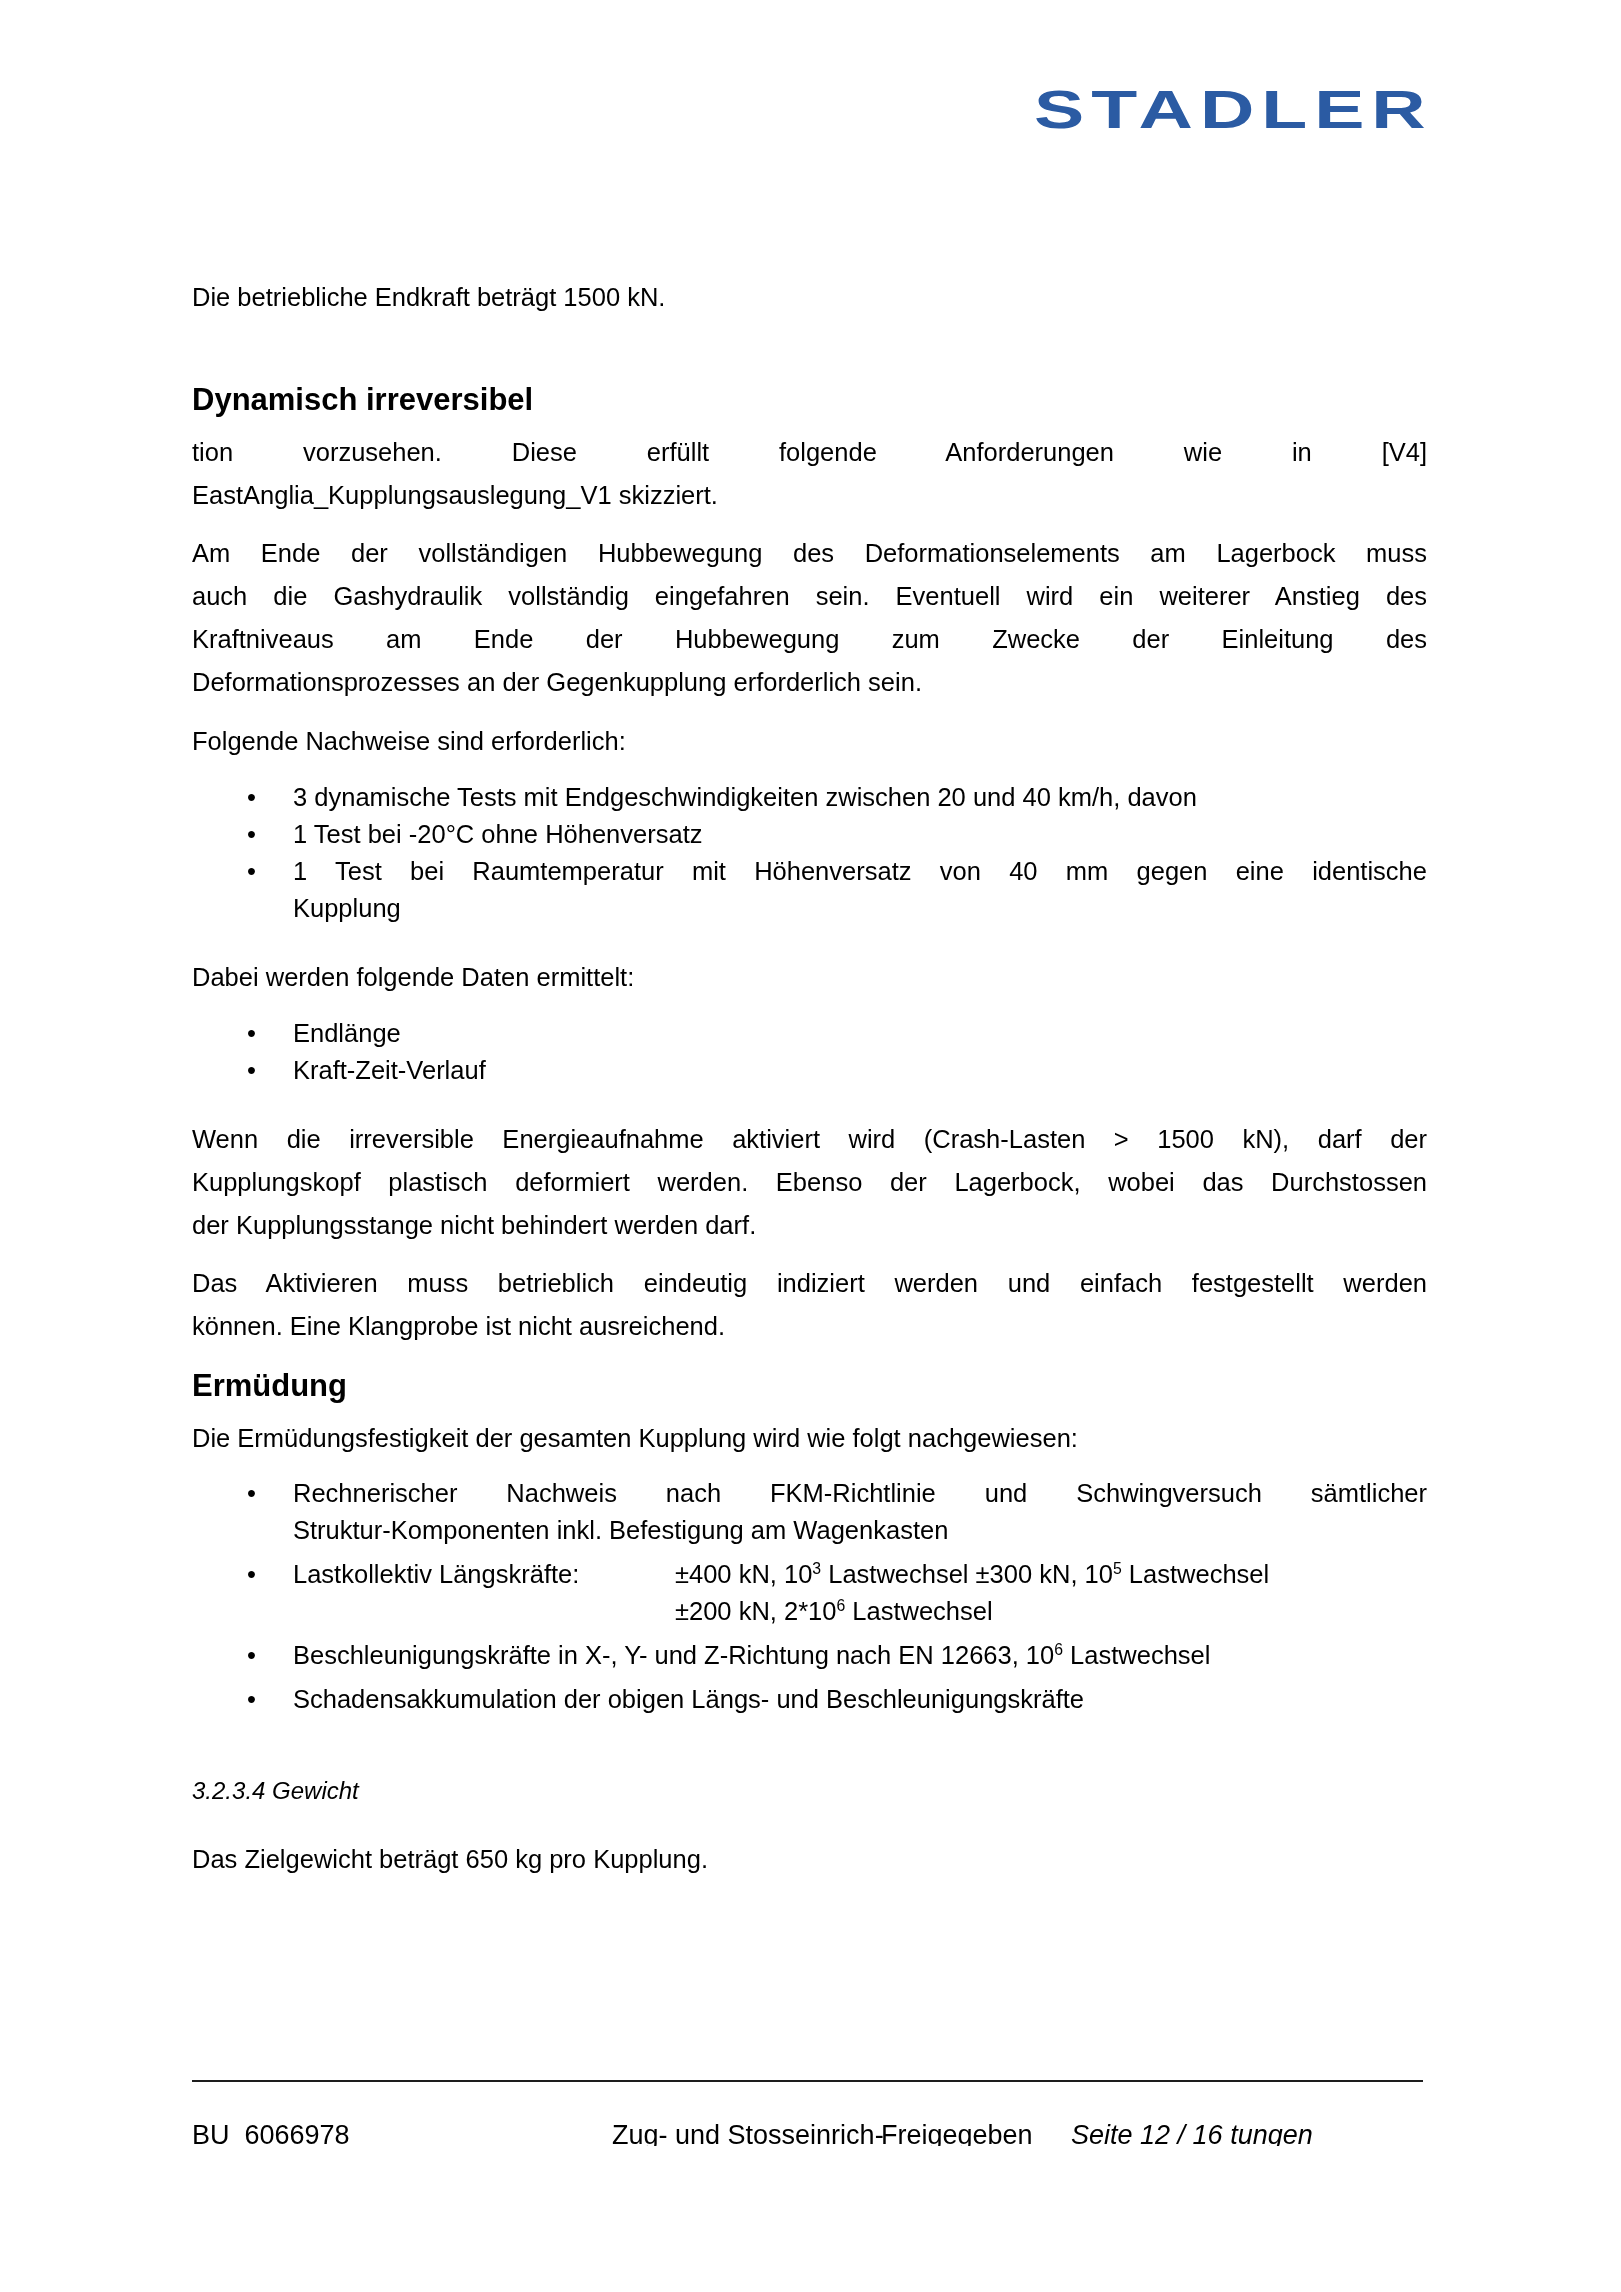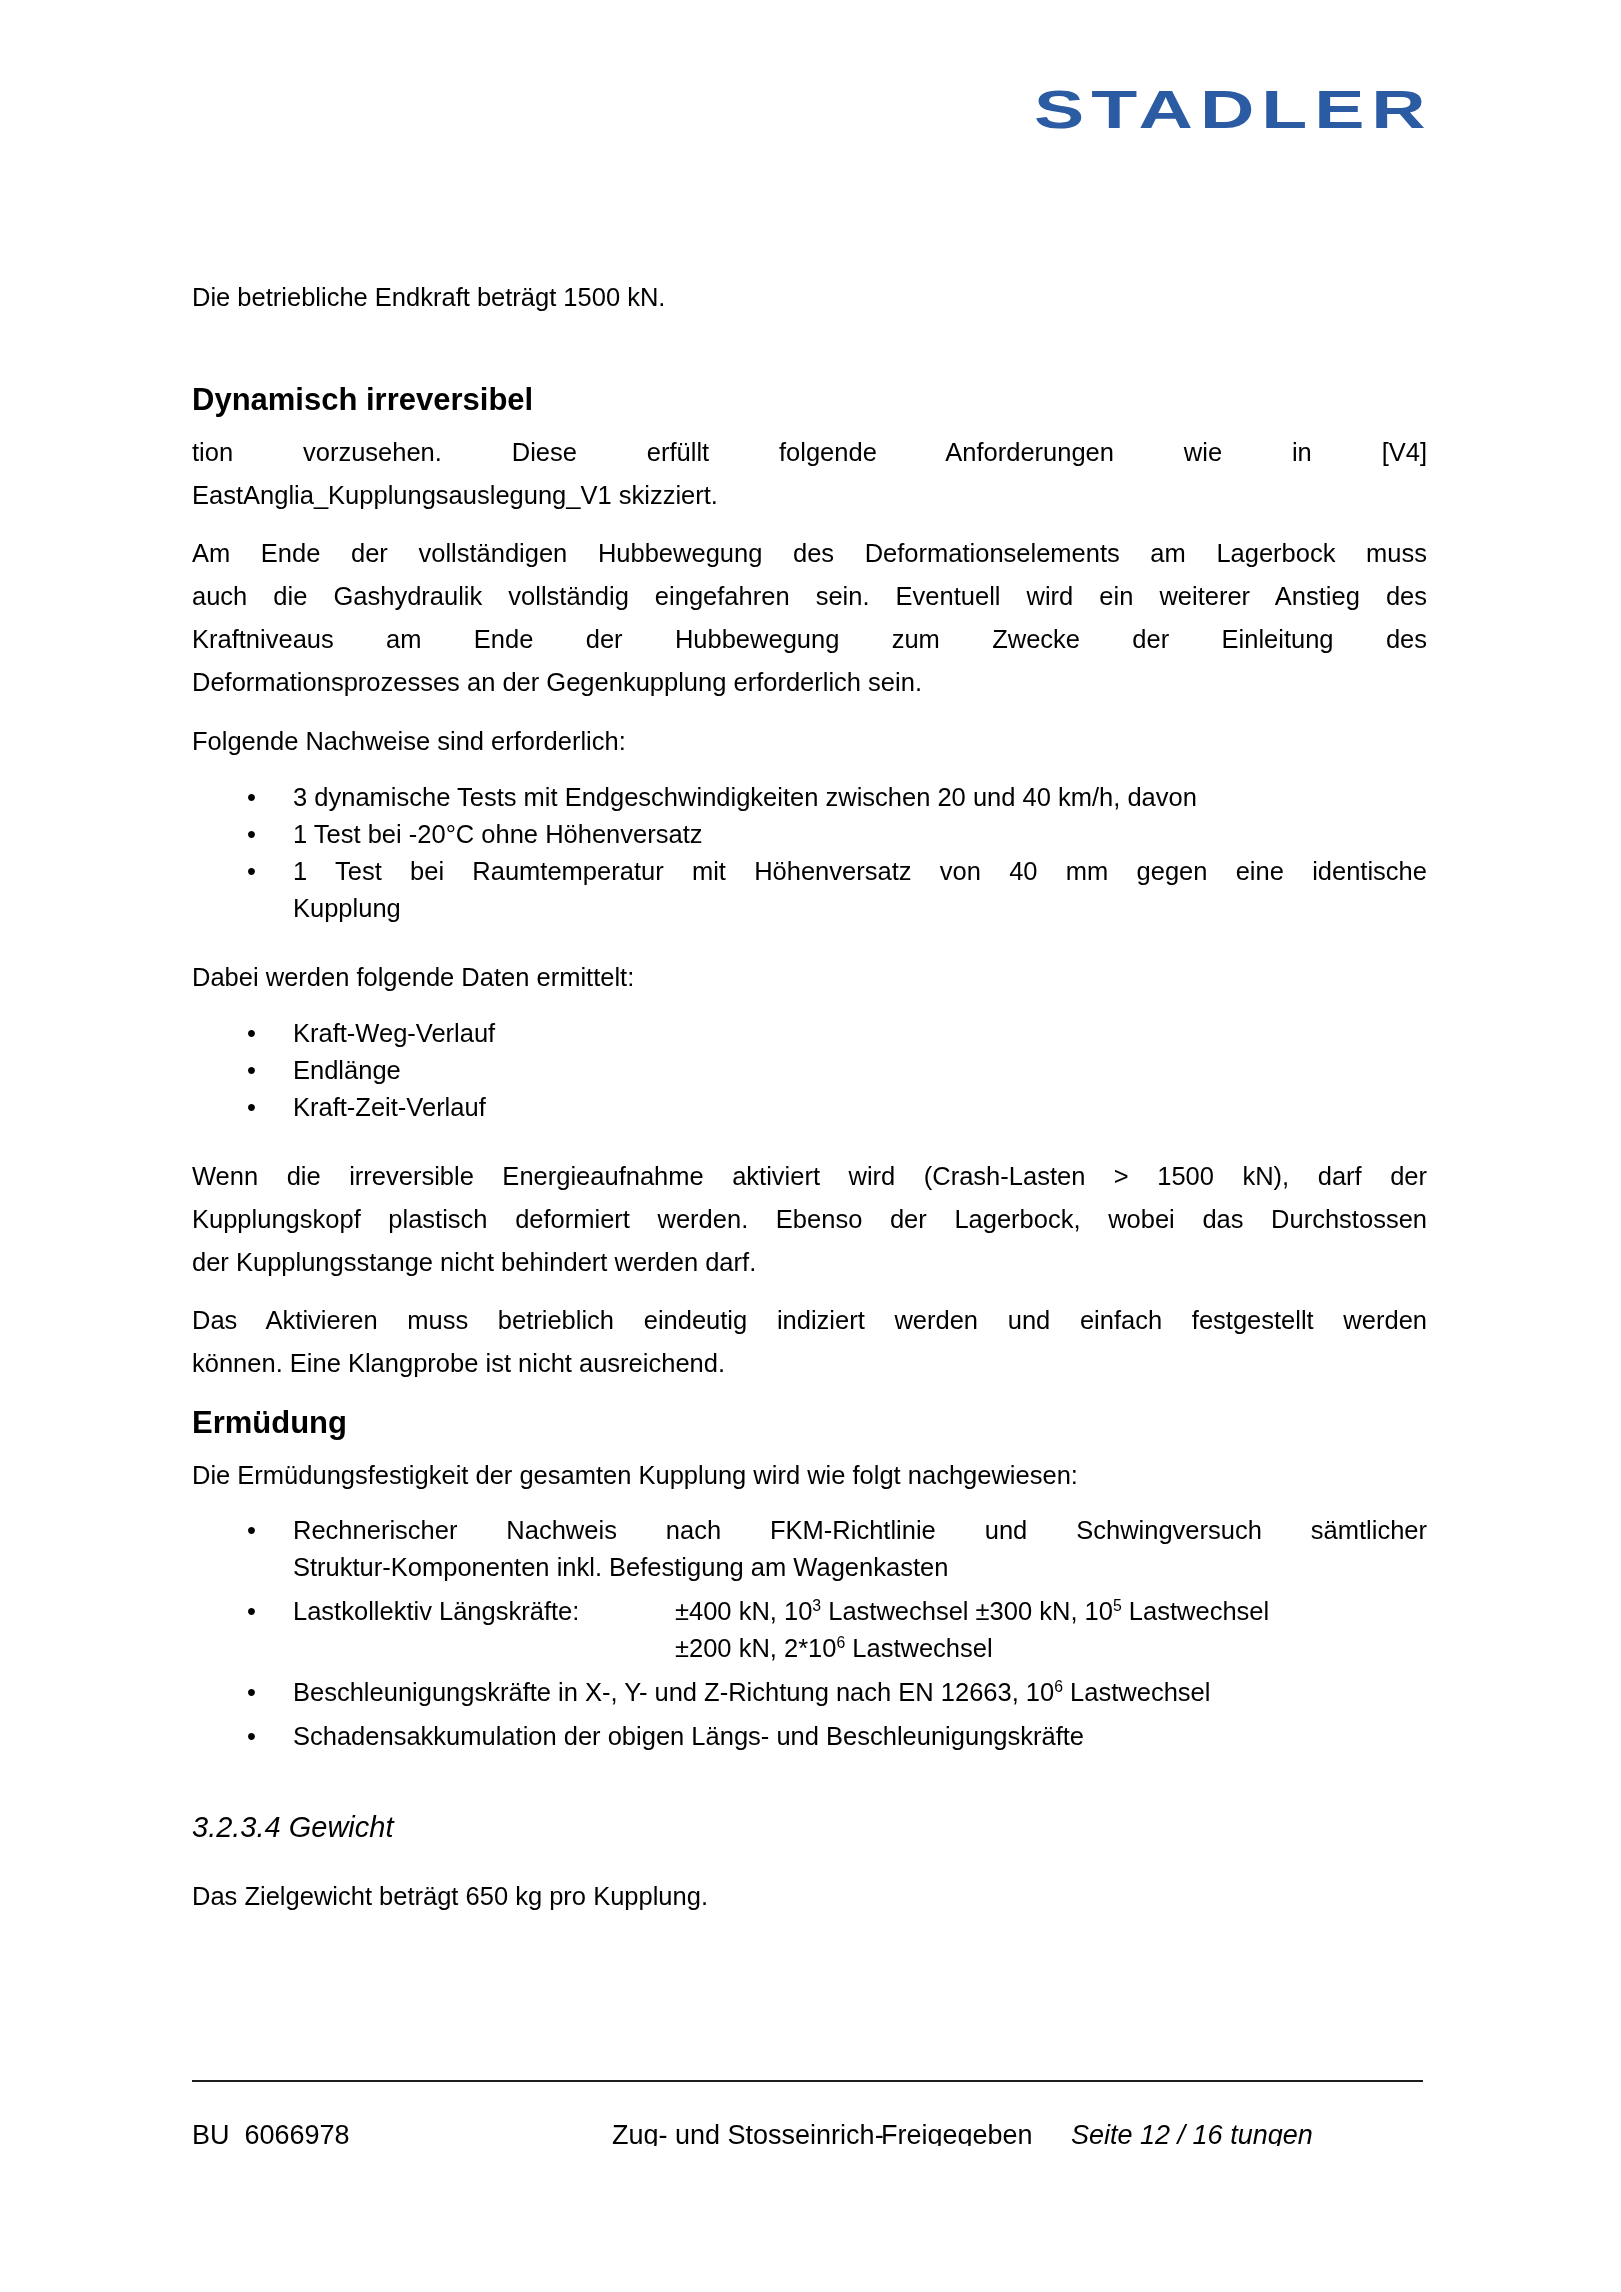--- a/index.html
+++ b/index.html
@@ -14,21 +14,21 @@
   
   .content{position:absolute;left:192px;top:0;width:1235px;padding-top:276px;}
 
   .para{font-size:25.5px;line-height:43px;margin:0 0 15.7px;}
   .ln{min-height:43px;}
   .blist .ln{min-height:37px;}
   .jl{text-align:justify;text-align-last:justify;}
 
   .hd{font-size:31px;font-weight:bold;line-height:43px;margin:0 0 9.8px;}
   .hd.first{margin-top:59px;}
-  .h3{font-size:29px;font-style:italic;line-height:43px;margin:51px 0 25.5px;}
+  .h3{font-size:24px;font-style:italic;line-height:43px;margin:51px 0 25.5px;}
 
   .blist{list-style:none;margin:0 0 29px;padding:0;font-size:25.5px;line-height:37px;}
   .blist li{position:relative;padding-left:101px;}
   .blist li::before{content:"\2022";position:absolute;left:55px;top:0;}
   .fatigue li + li{margin-top:6.9px;}
 
   .li2 .lbl{display:inline-block;width:382px;vertical-align:top;}
   .li2 .cols{display:inline-block;vertical-align:top;}
   .cols .cl{display:block;}
 
@@ -79,23 +79,20 @@
         <li>
           <div class="ln jl">1 Test bei Raumtemperatur mit Höhenversatz von 40 mm gegen eine identische</div>
           <div class="ln">Kupplung</div>
         </li>
       </ul>
       <div class="para">
         <div class="ln">Dabei werden folgende Daten ermittelt:</div>
       </div>
       <ul class="blist">
         <li>
-          <div class="ln">Kraft-Weg-Verlauf</div>
-        </li>
-        <li>
           <div class="ln">Endlänge</div>
         </li>
         <li>
           <div class="ln">Kraft-Zeit-Verlauf</div>
         </li>
       </ul>
       <div class="para">
         <div class="ln jl">Wenn die irreversible Energieaufnahme aktiviert wird (Crash-Lasten &gt; 1500 kN), darf der</div>
         <div class="ln jl">Kupplungskopf plastisch deformiert werden. Ebenso der Lagerbock, wobei das Durchstossen</div>
         <div class="ln">der Kupplungsstange nicht behindert werden darf.</div>

